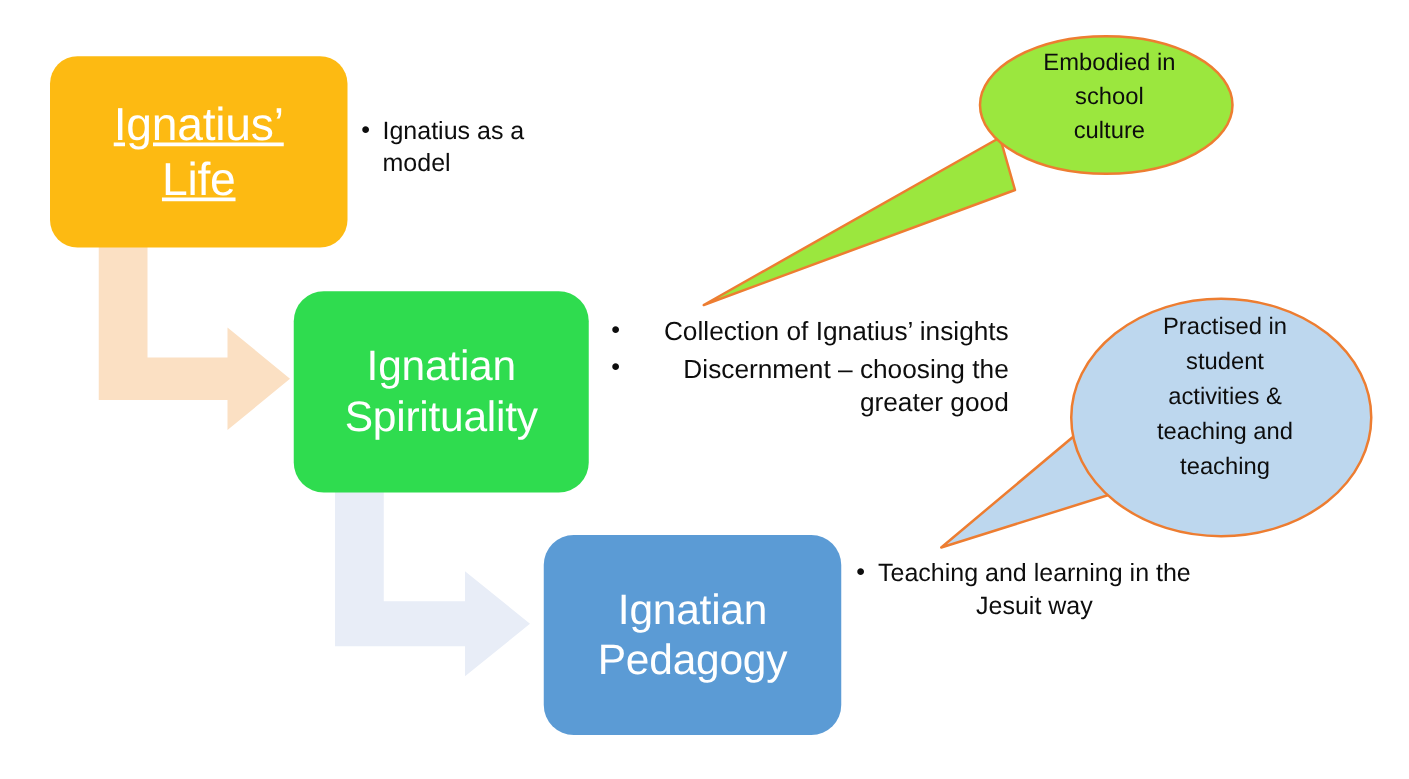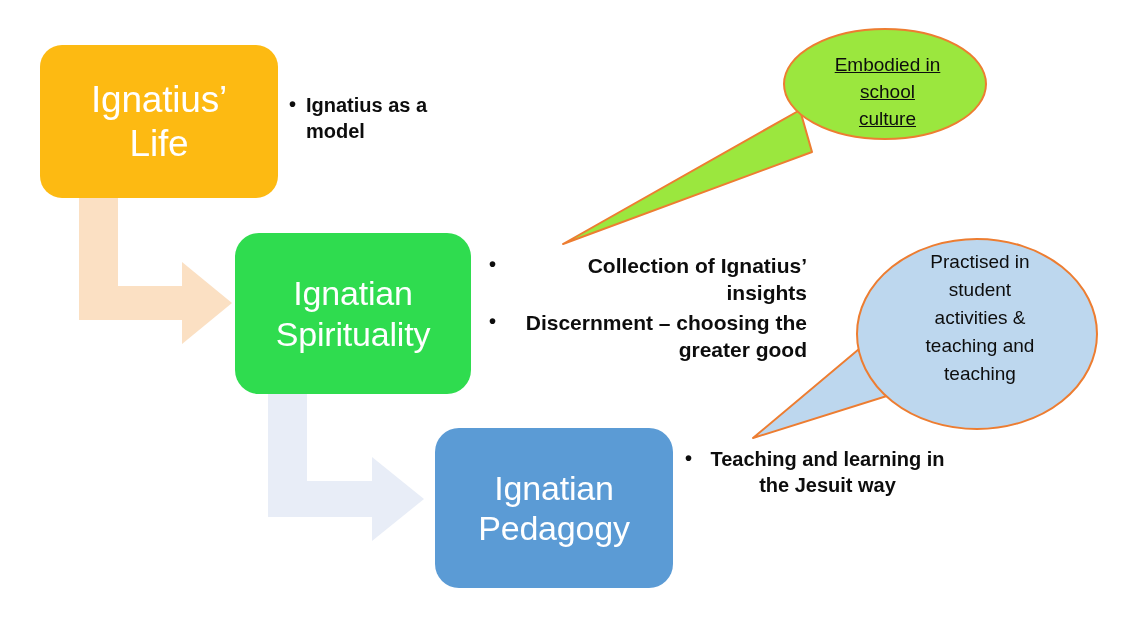--- a/index.html
+++ b/index.html
@@ -41,20 +41,21 @@
   }
   #box-life {
     left: 40px;
     top: 45px;
     width: 238px;
     height: 153px;
     background: #FDBA12;
     border-radius: 22px;
     font-size: 37px;
     padding: 13px 10px;
+    text-decoration: underline;
   }
   #box-spirituality {
     left: 235px;
     top: 233px;
     width: 236px;
     height: 161px;
     background: #2FDC4F;
     border-radius: 24px;
     font-size: 34px;
     padding: 0 6px;
@@ -66,21 +67,21 @@
     height: 160px;
     background: #5B9BD5;
     border-radius: 24px;
     font-size: 34px;
     padding: 0 6px;
   }
   .bullet-group {
     position: absolute;
     font-family: "Liberation Sans", sans-serif;
     color: #0d0d0d;
-    font-weight: bold;
+    font-weight: normal;
     font-size: 20px;
     line-height: 1.28;
     list-style: none;
     margin: 0;
     padding: 0;
   }
   .bullet-group li {
     position: relative;
     padding-left: 19px;
     margin-bottom: 2px;
@@ -122,23 +123,22 @@
     position: absolute;
     font-family: "Liberation Sans", sans-serif;
     color: #0d0d0d;
     text-align: center;
     font-weight: 400;
     line-height: 1.42;
     font-size: 19px;
   }
   #callout-green-text {
     left: 800px;
-    top: 52px;
+    top: 38px;
     width: 175px;
-    text-decoration: underline;
   }
   #callout-blue-text {
     left: 890px;
     top: 248px;
     width: 180px;
     line-height: 1.48;
   }
 </style>
 </head>
 <body>

